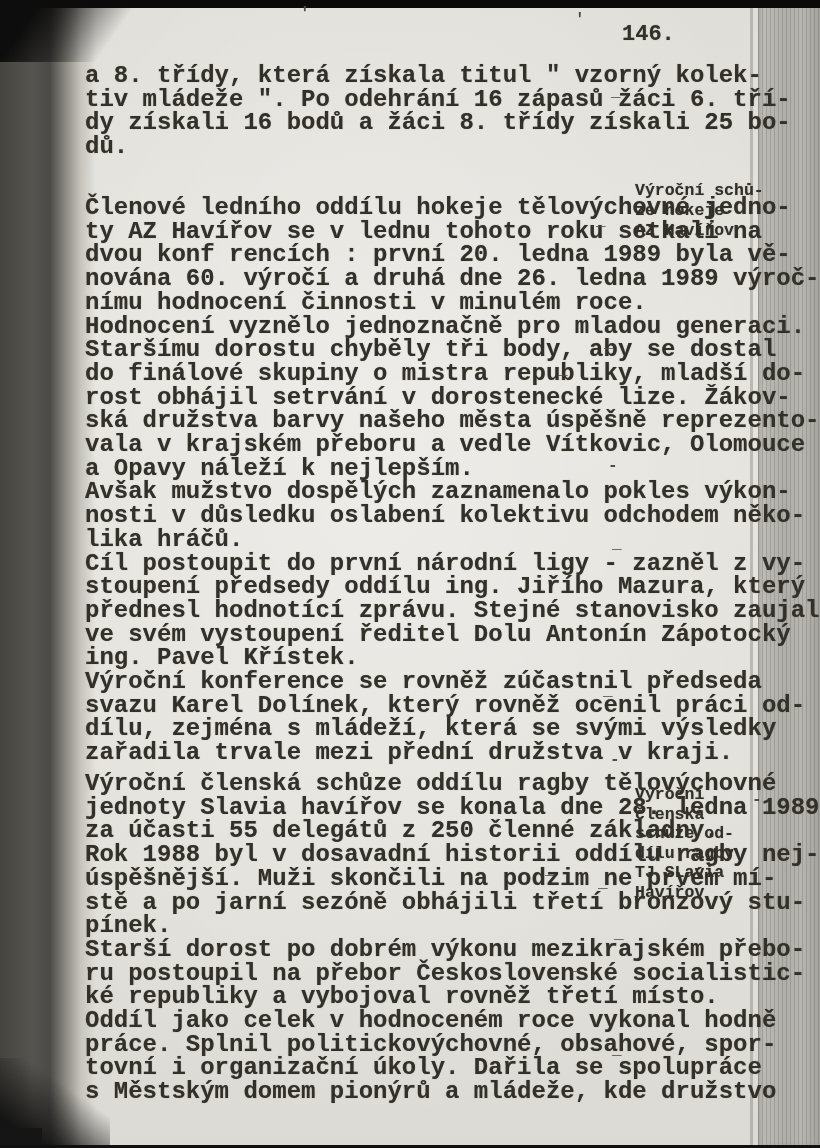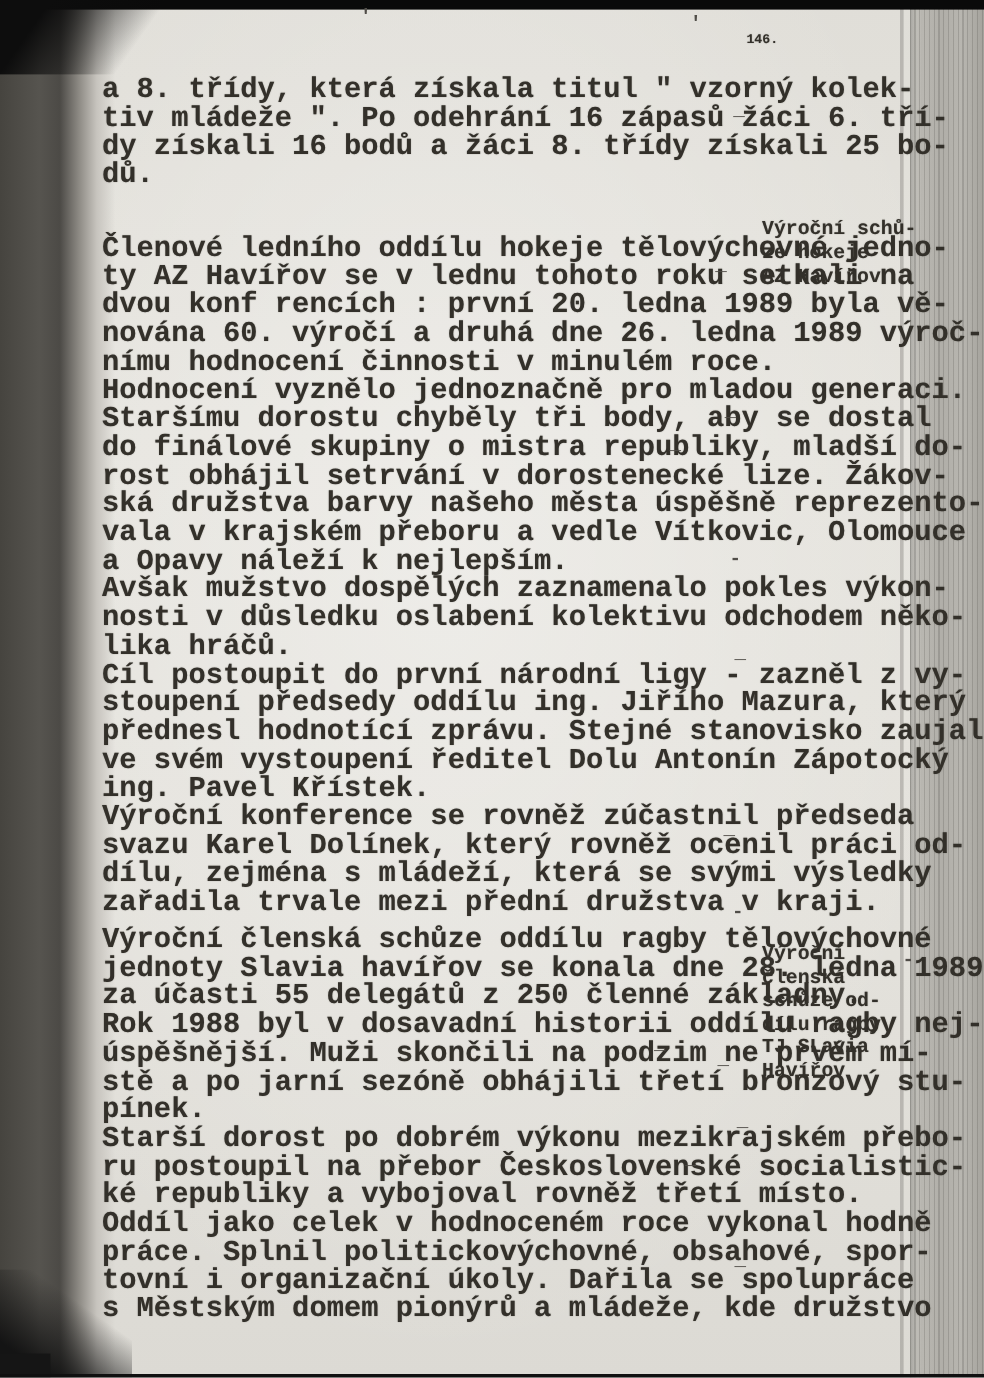--- a/index.html
+++ b/index.html
@@ -35,21 +35,21 @@
     font-family:"Liberation Mono","DejaVu Sans Mono",monospace;
     font-weight:700;
     color:#33302a;
     text-shadow:0 0 1px rgba(51,48,42,0.45);
     white-space:pre;
   }
   .body-par{left:85px;font-size:24px;line-height:23.7px;}
   #p1{top:64px;}
   #p2{top:196px;}
   #p3{top:772px;}
-  .page-number{left:622px;top:23px;font-size:11px;line-height:23.7px;}
+  .page-number{left:622px;top:23px;font-size:22px;line-height:23.7px;}
   .margin-note{left:635px;font-size:16.5px;}
   #note1{top:181px;line-height:20px;}
   #note2{top:785px;line-height:19.5px;}
   .artifact{
     position:absolute;
     font-family:"Liberation Mono","DejaVu Sans Mono",monospace;
     font-weight:700;font-size:16px;line-height:16px;
     color:#504d48;white-space:pre;
   }
 </style>

